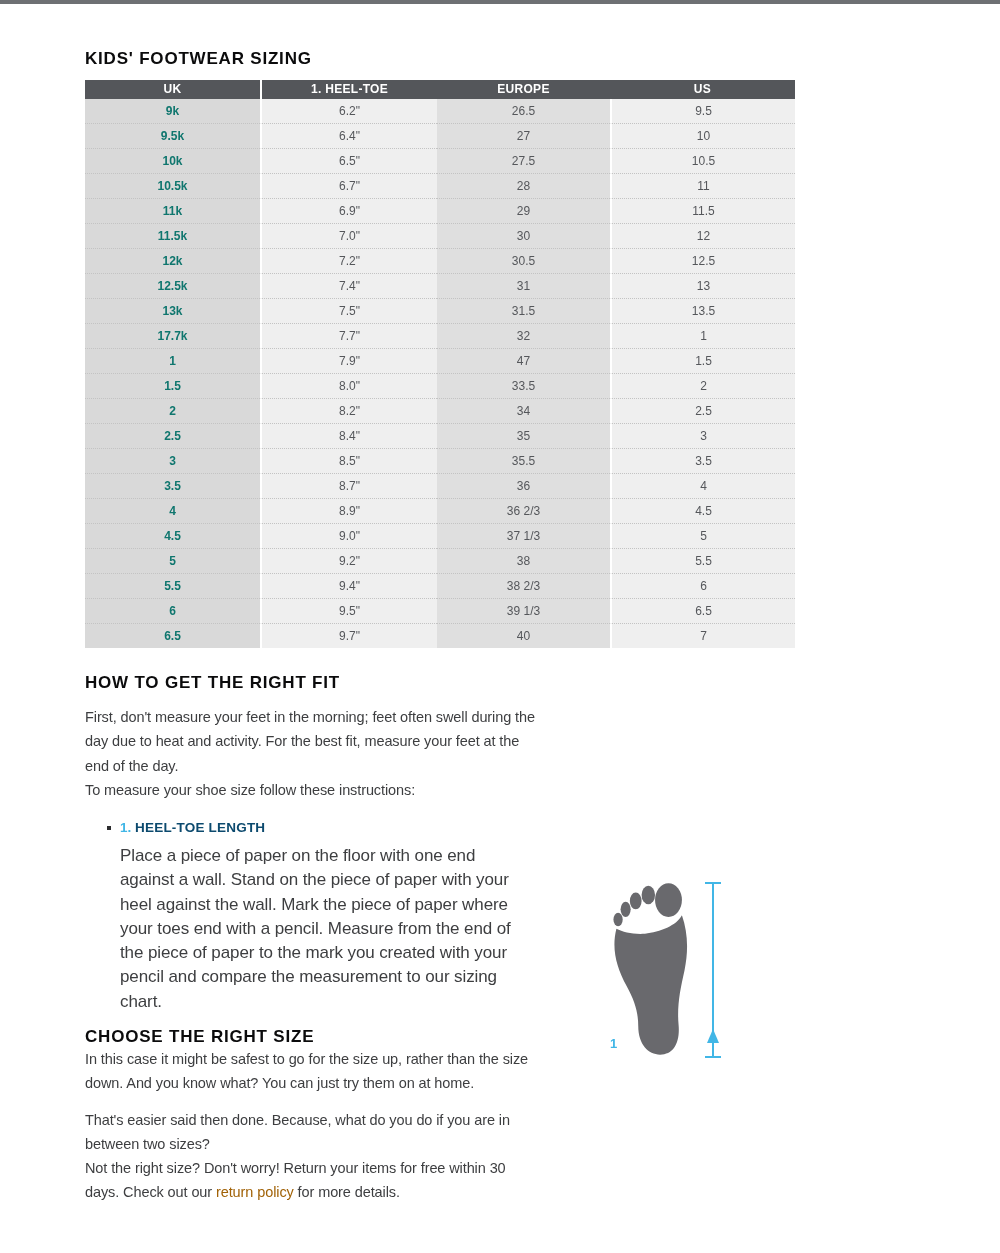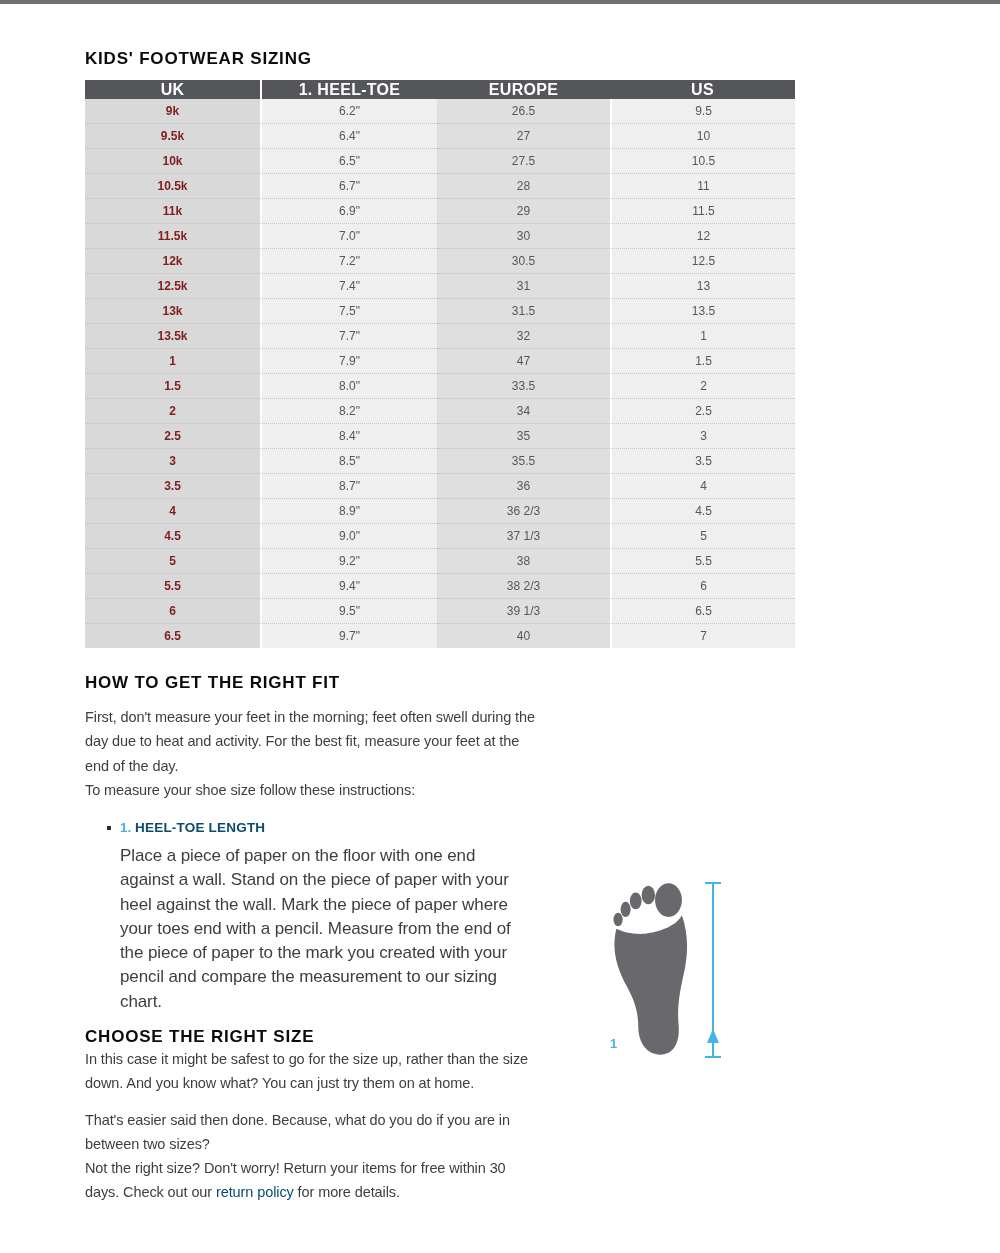--- a/index.html
+++ b/index.html
@@ -20,31 +20,31 @@
   }
   .h1 { position: absolute; left: 85px; top: 49px; }
 
   
   .size-table {
     position: absolute; left: 85px; top: 80px; width: 710px;
     border-collapse: separate; border-spacing: 0; table-layout: fixed;
   }
   .size-table th {
     background: #54565a; color: #ffffff;
-    font-size: 16px; font-weight: 700;
+    font-size: 12px; font-weight: 700;
     height: 19px; line-height: 19px; text-align: center;
     letter-spacing: 0.3px;
   }
   .size-table th.col2 { border-left: 2px solid #ffffff; }
   .size-table td {
     height: 24px; line-height: 24px; text-align: center;
     font-size: 12px; color: #55575b;
     border-bottom: 1px dotted #c3c3c3;
   }
-  .size-table td.col1 { background: #d9d9d9; font-weight: 700; color: #7f1d1d; }
+  .size-table td.col1 { background: #d9d9d9; font-weight: 700; color: #0f766e; }
   .size-table td.col2 { background: #efefef; border-left: 2px solid #ffffff; }
   .size-table td.col3 { background: #dfdfdf; }
   .size-table td.col4 { background: #efefef; border-left: 2px solid #ffffff; }
   .size-table tbody tr:last-child td { border-bottom: none; }
 
   
   .fit-section { position: absolute; left: 85px; top: 673px; width: 452px; }
   .fit-section .para { margin-top: 12px; font-size: 14.5px; line-height: 24.3px; color: #3d3e40; letter-spacing: -0.1px; }
   .fit-section .para + .para { margin-top: 0; }
 
@@ -62,21 +62,21 @@
   .foot-svg { position: absolute; left: 10px; top: 2px; }
   .dim-svg { position: absolute; right: 2px; top: 5px; }
   .diagram-label {
     position: absolute; left: 12px; top: 160px;
     color: #41b6e6; font-weight: 700; font-size: 13px;
   }
 
   .choose-section { position: absolute; left: 85px; top: 1027px; width: 458px; }
   .choose-section .para { font-size: 14.5px; line-height: 24.3px; color: #3d3e40; letter-spacing: -0.1px; }
   .choose-section .para.first { margin-top: 12px; }
-  .link { color: #0c4a6e; text-decoration: none; cursor: pointer; }
+  .link { color: #a16207; text-decoration: none; cursor: pointer; }
 </style>
 </head>
 <body>
 
 <div class="page">
 
   <div class="topbar"></div>
 
   <h1 class="section-title h1">KIDS' FOOTWEAR SIZING</h1>
 
@@ -144,21 +144,21 @@
           <td class="col3">31</td>
           <td class="col4">13</td>
         </tr>
         <tr>
           <td class="col1">13k</td>
           <td class="col2">7.5"</td>
           <td class="col3">31.5</td>
           <td class="col4">13.5</td>
         </tr>
         <tr>
-          <td class="col1">13.5k</td>
+          <td class="col1">17.7k</td>
           <td class="col2">7.7"</td>
           <td class="col3">32</td>
           <td class="col4">1</td>
         </tr>
         <tr>
           <td class="col1">1</td>
           <td class="col2">7.9"</td>
           <td class="col3">47</td>
           <td class="col4">1.5</td>
         </tr>

